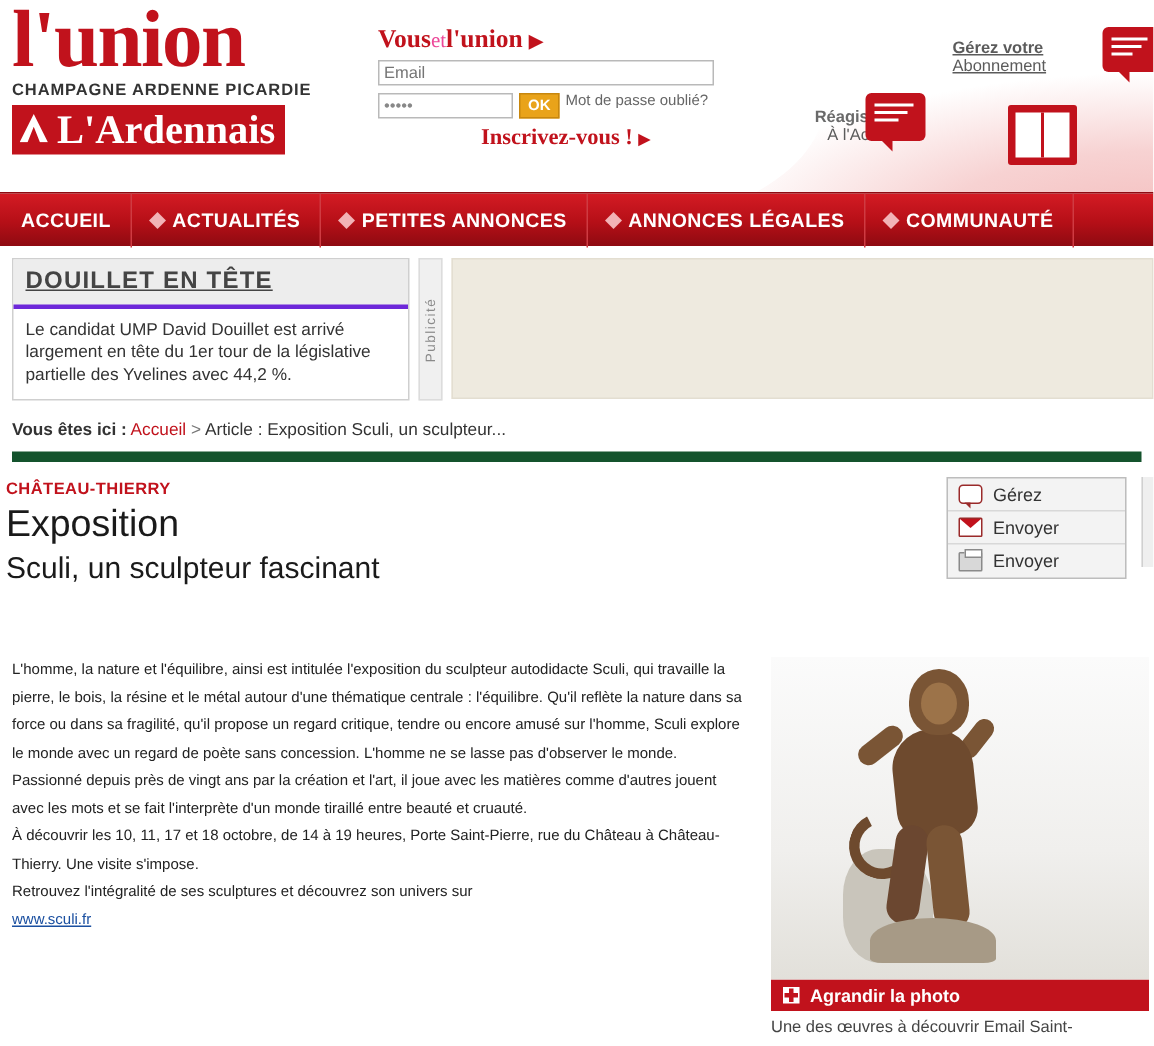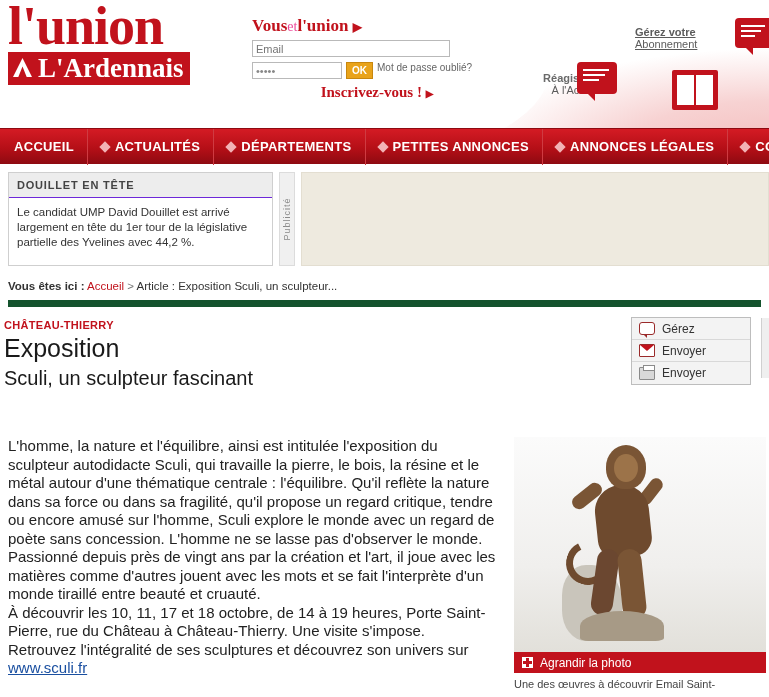--- a/index.html
+++ b/index.html
@@ -81,21 +81,21 @@
   .login-title .arrow { color: #c1121c; font-size: 12px; }
   .login input[type=text], .login input[type=password] {
     border: 1px solid #b9b9b9;
     height: 17px;
     font-size: 11px;
     padding: 1px 3px;
     color: #888;
     font-family: "Liberation Sans", sans-serif;
     background: #fff;
   }
-  .email-input { width: 198px; margin-top: 4px; }
+  .email-input { width: 224px; margin-top: 4px; }
   .pwd-row { margin-top: 5px; display: flex; align-items: flex-start; gap: 4px; }
   .pwd-input { width: 90px; }
   .ok-btn {
     background: #e9a31a;
     border: 1px solid #c8870e;
     color: #fff;
     font-size: 10px;
     font-weight: bold;
     height: 17px;
     padding: 0 5px;
@@ -183,26 +183,27 @@
 
   
   .strip { display: flex; padding: 8px 0 0 8px; gap: 6px; }
   .teaser {
     width: 265px;
     border: 1px solid #cfcfcf;
     background: #fff;
   }
   .teaser-head {
     background: #ededed;
-    border-bottom: 1px solid #6d28d9;
-    font-size: 11px;
+    border-bottom: 3px solid #6d28d9;
+    font-size: 16px;
     font-weight: bold;
     letter-spacing: 0.8px;
     color: #444;
     padding: 6px 8px;
+    text-decoration: underline;
   }
   .teaser-body {
     padding: 7px 8px 8px;
     font-size: 11.5px;
     line-height: 15px;
     color: #333;
   }
   .pub-strip {
     width: 16px;
     background: #f0f0f0;
@@ -301,21 +302,21 @@
   }
   .tool-ico.print { background:#d8d8d8; border-color:#8a8a8a; }
   .tool-ico.print:before{
     content:""; position:absolute; left:3px; top:-3px; width:10px; height:4px; background:#fff; border:1px solid #8a8a8a;
   }
 
   
   .content { display: flex; gap: 14px; padding: 46px 0 0 4px; }
   .body-text {
     width: 492px;
-    font-size: 15px;
+    font-size: 10px;
     line-height: 18.5px;
     color: #222;
   }
   .body-text p { margin: 0; }
   .body-text a { color: #1a4fa0; text-decoration: underline; }
 
   .photo-col { width: 252px; }
   .photo-wrap {
     position: relative;
     width: 252px; height: 215px;
@@ -332,21 +333,21 @@
   .s-leg2 { position:absolute; left:58px; top:104px; width:24px; height:70px; background:#7a5535; border-radius:12px; transform: rotate(-6deg); }
   .s-tail { position:absolute; left:4px; top:96px; width:44px; height:44px; border:7px solid #6e4a2e; border-radius:50%; border-right-color:transparent; border-top-color:transparent; transform: rotate(18deg); }
   .s-base { position:absolute; left:18px; top:166px; width:84px; height:30px; background:#a79a86; border-radius:50% 50% 10% 10%; }
   .s-shadow { position:absolute; left:0px; top:120px; width:60px; height:76px; background:#c9c5bb; border-radius:40% 50% 30% 40%; }
 
   .photo-caption-bar {
     width: 252px;
     background: #c1121c;
     color: #fff;
     font-size: 12px;
-    font-weight: normal;
+    font-weight: bold;
     height: 21px;
     display: flex; align-items: center; gap: 7px;
     padding: 0 8px;
     cursor: pointer;
   }
   .plus-ico {
     width: 11px; height: 11px; background: #fff; position: relative; flex: 0 0 11px;
   }
   .plus-ico:before, .plus-ico:after {
     content:""; position:absolute; background:#c1121c;
@@ -370,20 +371,21 @@
 </head>
 <body>
 
 <div class="page">
 
   <div class="header">
     <div class="header-swoosh"></div>
 
     <div class="logo-block">
       <div class="logo-union">l'union</div>
+      <div class="logo-sub">CHAMPAGNE ARDENNE PICARDIE</div>
       <div class="logo-ard">
         <span class="mark"></span>
         <span>L'Ardennais</span>
       </div>
     </div>
 
     <div class="login">
       <div class="login-title">
         <span>Vous</span><span class="et">et</span><span>l'union</span>
         <span class="arrow">▶</span>
@@ -426,24 +428,20 @@
     </div>
   </div>
 
   <div class="nav">
     <div class="nav-item">
       <span>ACCUEIL</span>
     </div>
     <div class="nav-item">
       <span class="nav-sq"></span>
       <span>ACTUALITÉS</span>
-    </div>
-    <div class="nav-item">
-      <span class="nav-sq"></span>
-      <span>DÉPARTEMENTS</span>
     </div>
     <div class="nav-item">
       <span class="nav-sq"></span>
       <span>PETITES ANNONCES</span>
     </div>
     <div class="nav-item">
       <span class="nav-sq"></span>
       <span>ANNONCES LÉGALES</span>
     </div>
     <div class="nav-item">

